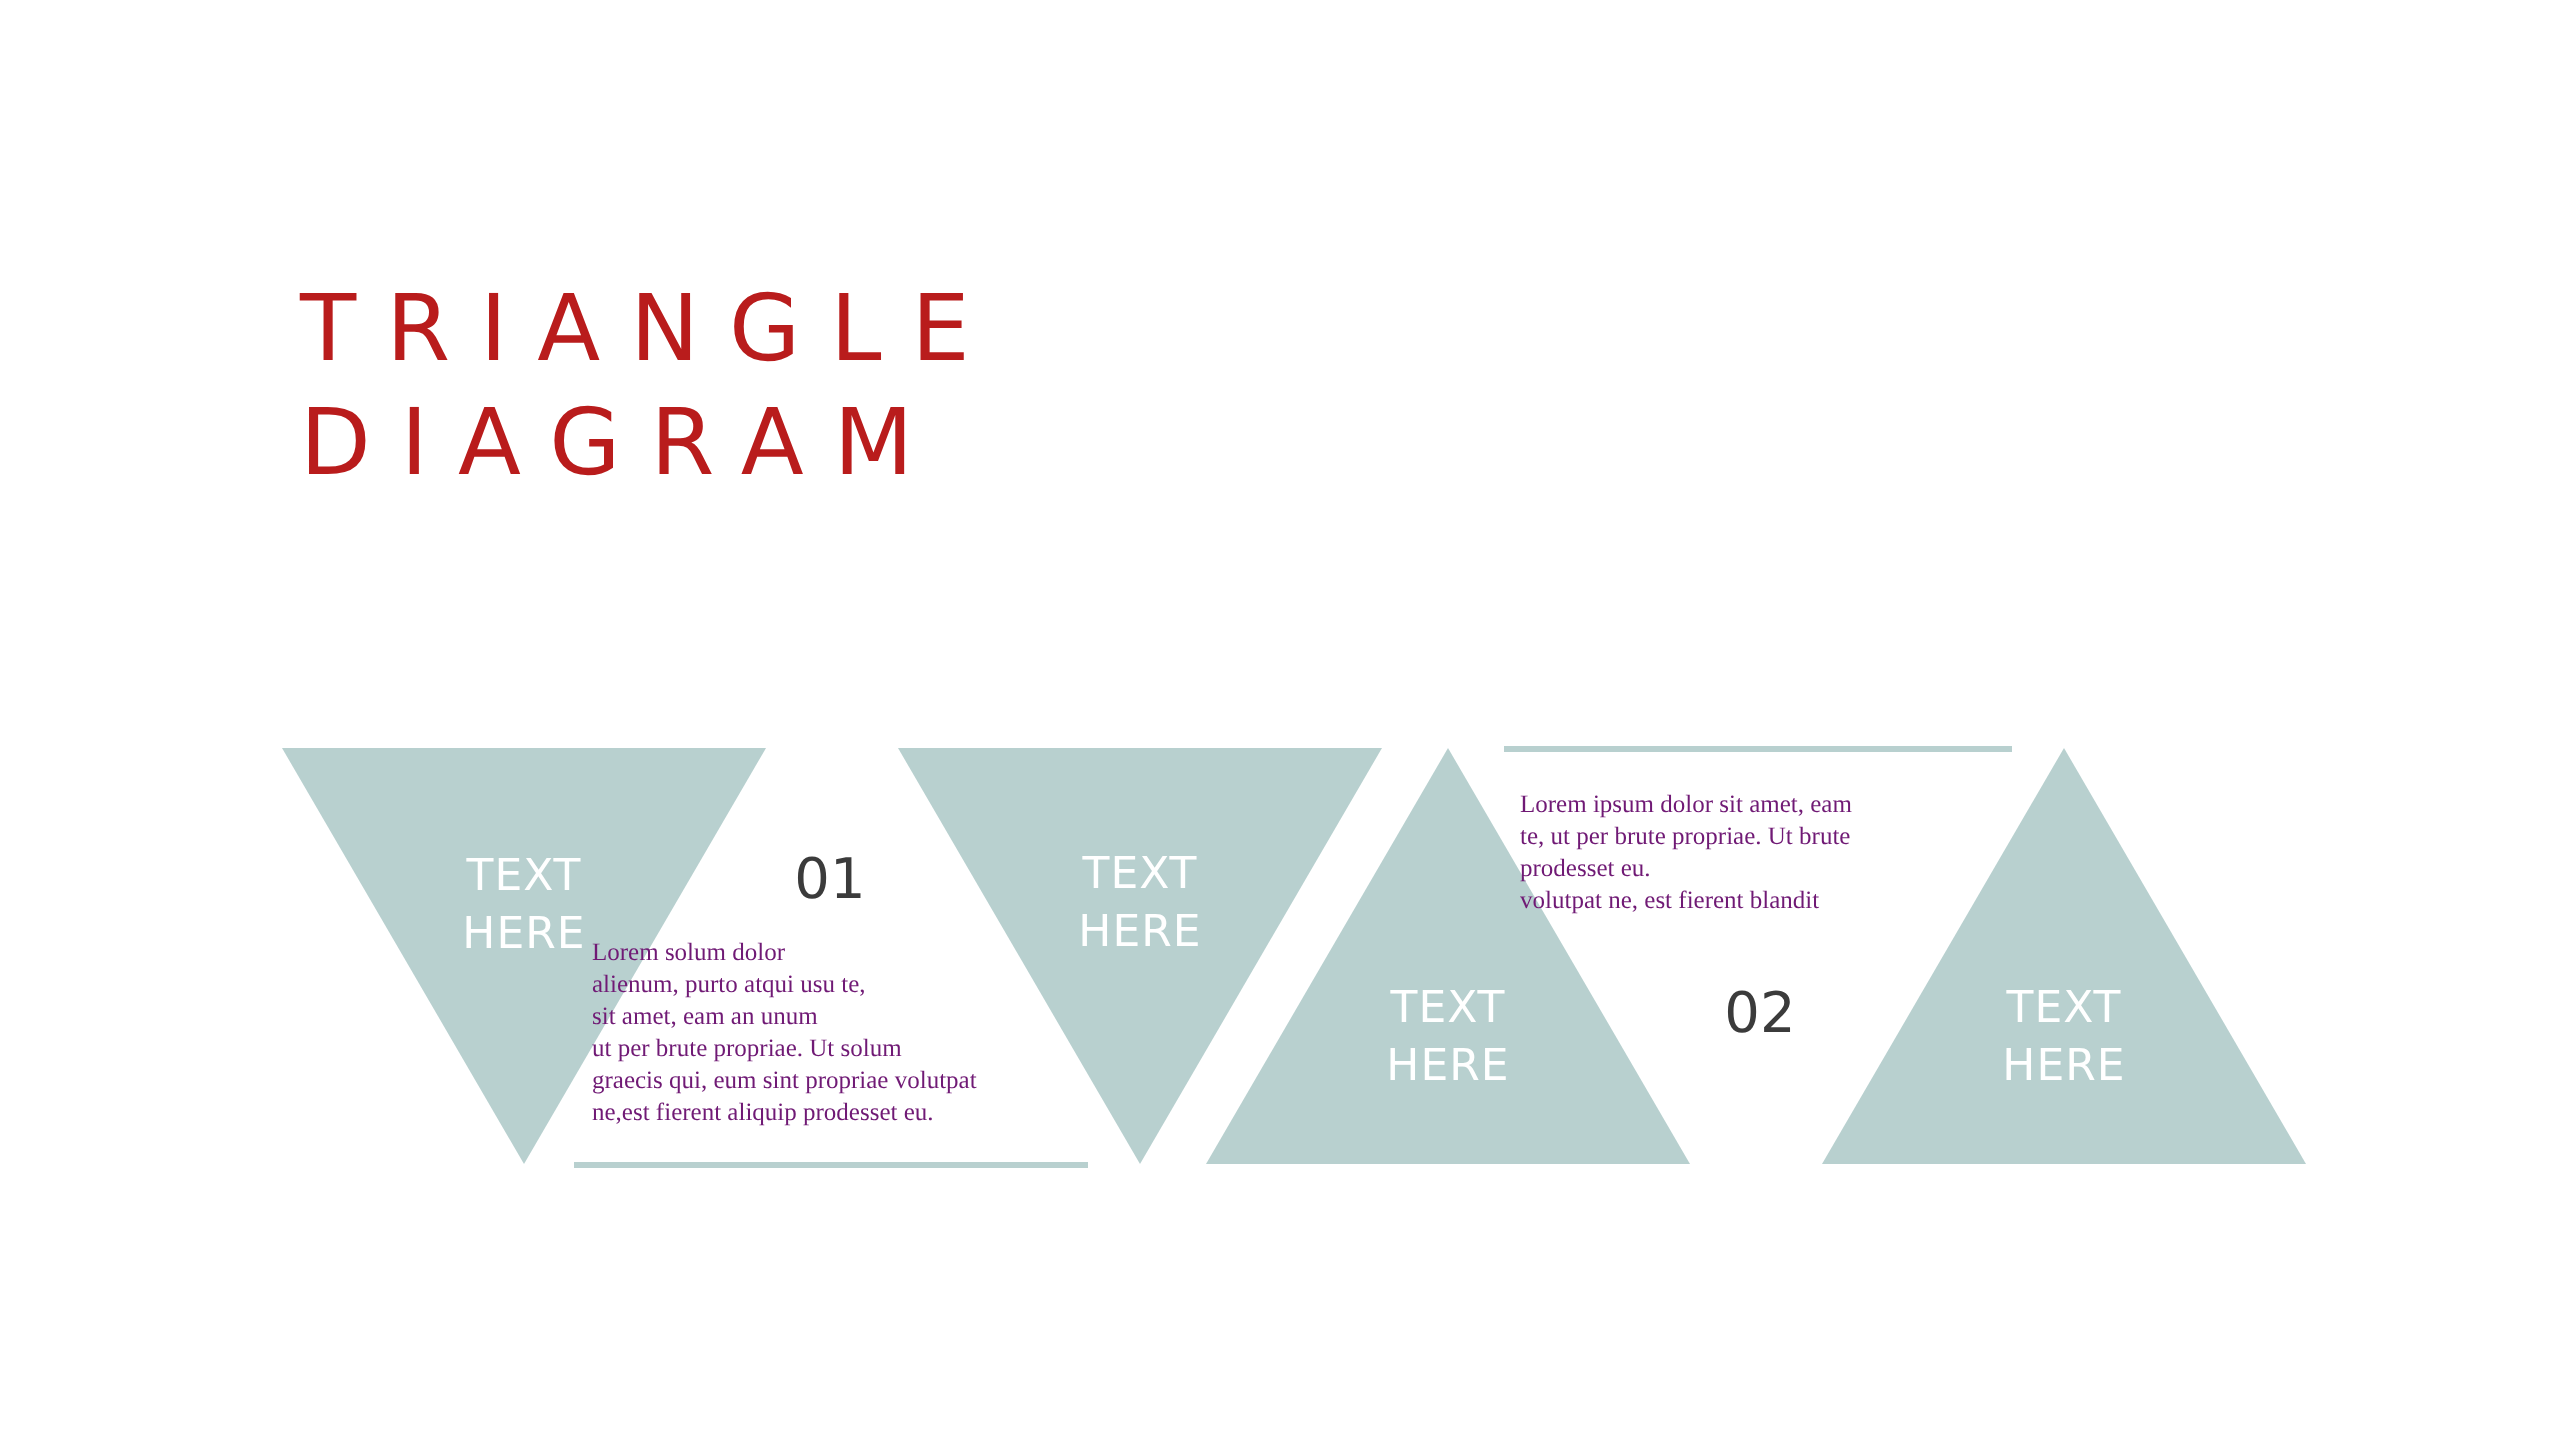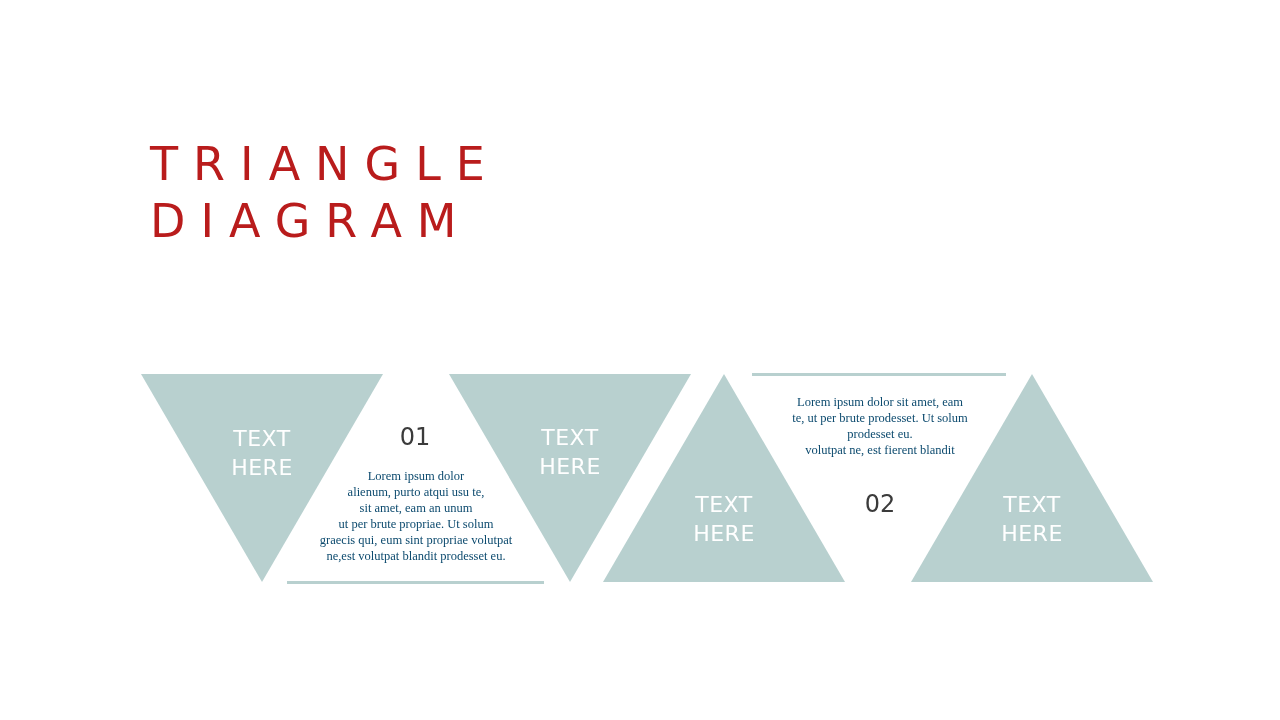--- a/index.html
+++ b/index.html
@@ -19,26 +19,26 @@
   svg.shapes { position: absolute; left: 0; top: 0; }
   .tri-label {
     position: absolute; width: 140px; text-align: center;
     color: #ffffff; font-family: "DejaVu Sans", sans-serif;
     font-size: 22px; line-height: 29px; font-weight: normal;
     letter-spacing: 0.5px;
   }
   .tri-label span { display: block; }
   .num {
     position: absolute; width: 60px; text-align: center;
-    font-family: "DejaVu Sans", sans-serif; font-size: 24px; color: #3b3b3b;
+    font-family: "DejaVu Sans", sans-serif; font-size: 28px; color: #3b3b3b;
   }
   .body-text {
-    position: absolute; text-align: center;
+    position: absolute; text-align: left;
     font-family: "Liberation Serif", serif;
-    font-size: 12.5px; line-height: 16px; color: #0c4a6e;
+    font-size: 12.5px; line-height: 16px; color: #701a75;
   }
   .rule { position: absolute; height: 3px; background: #b8d0cf; }
 </style>
 </head>
 <body>
 
 <h1 class="title">
   <span>TRIANGLE</span>
   <span>DIAGRAM</span>
 </h1>
@@ -62,29 +62,29 @@
   <span>TEXT</span>
   <span>HERE</span>
 </div>
 <div class="tri-label" style="left:962px; top:490px;">
   <span>TEXT</span>
   <span>HERE</span>
 </div>
 
 <div class="num" style="left:385px; top:423px;">01</div>
 <div class="body-text" style="left:296px; top:468px; width:240px;">
-  <div>Lorem ipsum dolor</div>
+  <div>Lorem solum dolor</div>
   <div>alienum,  purto atqui usu te,</div>
   <div>sit amet, eam an unum</div>
   <div>ut per brute propriae. Ut solum</div>
   <div>graecis qui, eum sint propriae  volutpat</div>
-  <div>ne,est  volutpat blandit prodesset  eu.</div>
+  <div>ne,est  fierent aliquip prodesset  eu.</div>
 </div>
 <div class="rule" style="left:287px; top:581px; width:257px;"></div>
 
 <div class="rule" style="left:752px; top:373px; width:254px;"></div>
 <div class="body-text" style="left:760px; top:394px; width:240px;">
   <div>Lorem ipsum dolor sit amet, eam</div>
-  <div>te, ut per brute prodesset. Ut solum</div>
+  <div>te, ut per brute propriae. Ut brute</div>
   <div>prodesset eu.</div>
   <div>volutpat ne, est fierent blandit</div>
 </div>
 <div class="num" style="left:850px; top:490px;">02</div>
 
 </body></html>

